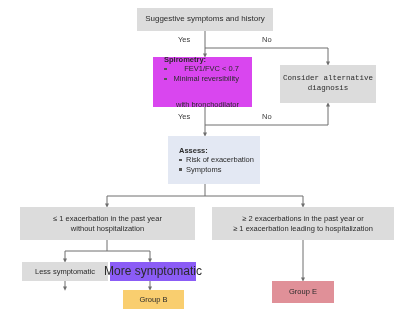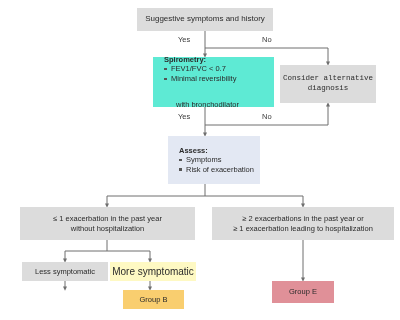--- a/index.html
+++ b/index.html
@@ -121,21 +121,21 @@
     <path d="M303,240 L303,280" stroke="#6f6f6f" stroke-width="1" fill="none" marker-end="url(#arrow)"></path>
   </svg>
 
   <div class="node centered" style="left:137px; top:8px; width:136px; height:23px; background:#dcdcdc; font-size:8px;">
     <div class="n-line">Suggestive symptoms and history</div>
   </div>
 
   <div class="edge-label" style="left:178px; top:35px;">Yes</div>
   <div class="edge-label" style="left:262px; top:35px;">No</div>
 
-  <div class="node lefted" style="left:153px; top:57px; width:121px; height:50px; background:#5eead4; font-size:7.5px; padding-left:11px;">
+  <div class="node lefted" style="left:153px; top:57px; width:99px; height:50px; background:#d946ef; font-size:7.5px; padding-left:11px;text-align:right;">
     <div class="n-title">Spirometry:</div>
     <ul class="bullets">
       <li>
         <span class="bullet-dot"></span>
         <span>FEV1/FVC &lt; 0.7</span>
       </li>
       <li>
         <span class="bullet-dot"></span>
         <span>Minimal reversibility</span>
       </li>
@@ -151,44 +151,44 @@
   <div class="node centered" style="left:280px; top:65px; width:96px; height:38px; background:#dcdcdc; font-size:7.5px;font-family:Liberation Mono, monospace;">
     <div class="n-line">Consider alternative</div>
     <div class="n-line">diagnosis</div>
   </div>
 
   <div class="node lefted" style="left:153px; top:136px; width:92px; height:48px; background:#e3e8f3; font-size:7.5px; padding-left:11px;margin-left:15px;">
     <div class="n-title">Assess:</div>
     <ul class="bullets">
       <li>
         <span class="bullet-dot"></span>
+        <span>Risk of exacerbation</span>
+      </li>
+      <li>
+        <span class="bullet-dot"></span>
         <span>Symptoms</span>
-      </li>
-      <li>
-        <span class="bullet-dot"></span>
-        <span>Risk of exacerbation</span>
       </li>
     </ul>
   </div>
 
   <div class="node centered" style="left:20px; top:207px; width:175px; height:33px; background:#dcdcdc; font-size:7.5px;">
     <div class="n-line">≤ 1 exacerbation in the past year</div>
     <div class="n-line">without hospitalization</div>
   </div>
 
   <div class="node centered" style="left:212px; top:207px; width:182px; height:33px; background:#dcdcdc; font-size:7.5px;">
     <div class="n-line">≥ 2 exacerbations in the past year or</div>
     <div class="n-line">≥ 1 exacerbation leading to hospitalization</div>
   </div>
 
   <div class="node centered" style="left:22px; top:262px; width:86px; height:19px; background:#dcdcdc; font-size:7.5px;">
     <div class="n-line">Less symptomatic</div>
   </div>
 
-  <div class="node centered" style="left:110px; top:262px; width:86px; height:19px; background:#fef9c3; font-size:10px;">
+  <div class="node centered" style="left:110px; top:262px; width:86px; height:19px; background:#8b5cf6; font-size:12px;">
     <div class="n-line">More symptomatic</div>
   </div>
 
   <div class="node centered" style="left:38px; top:290px; width:55px; height:19px; background:#90d89a; font-size:7.5px;margin-top:45px;">
     <div class="n-line">Group A</div>
   </div>
 
   <div class="node centered" style="left:123px; top:290px; width:61px; height:19px; background:#f9ce6f; font-size:7.5px;">
     <div class="n-line">Group B</div>
   </div>

